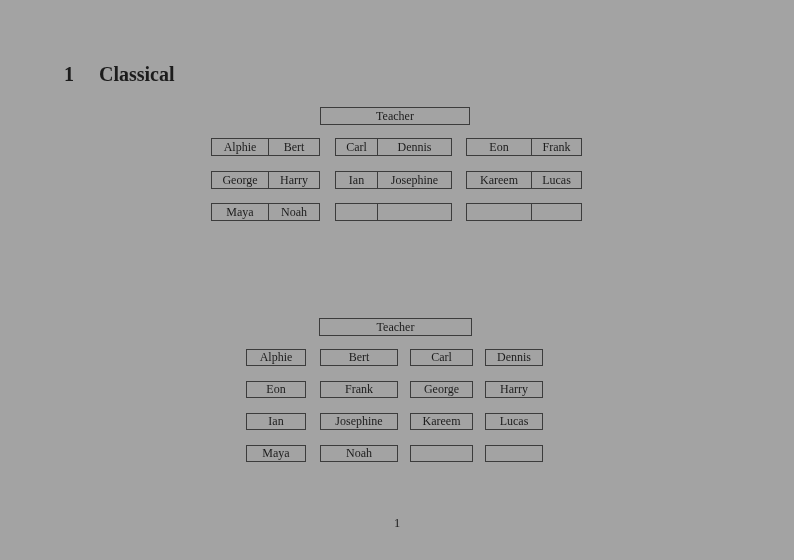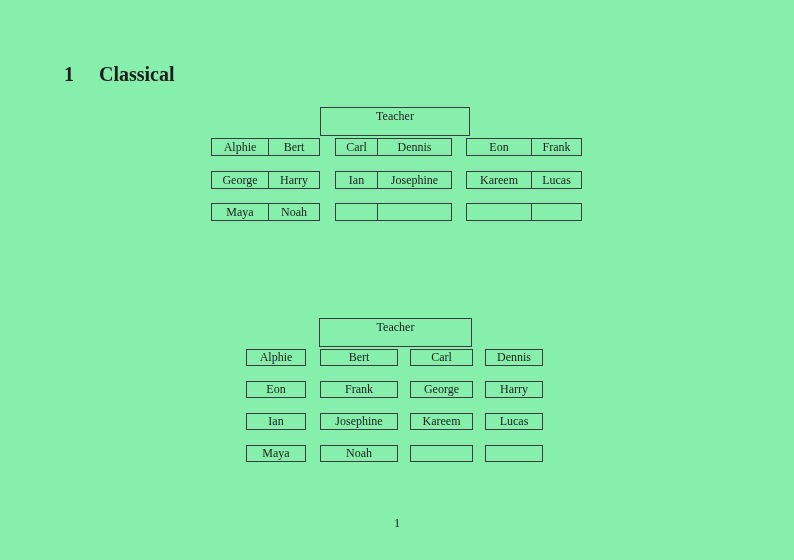--- a/index.html
+++ b/index.html
@@ -1,41 +1,41 @@
 <!DOCTYPE html>
 <html><head>
 <meta charset="utf-8">
 <style>
   * { margin: 0; padding: 0; box-sizing: border-box; }
   html, body { background: #ffffff; }
   .sheet {
     position: relative;
     width: 794px;
     height: 560px;
-    background: #86efac;
+    background: #a3a3a3;
     font-family: "Liberation Serif", "DejaVu Serif", serif;
     color: #1c1c1c;
     overflow: hidden;
   }
   .heading {
     position: absolute;
     left: 64px;
     font-size: 20px;
     font-weight: bold;
     line-height: 24px;
     white-space: nowrap;
   }
   .heading .num {
     display: inline-block;
     width: 35px;
   }
   .teacher-box {
     position: absolute;
     border: 1px solid #3c3c3c;
-    height: 29px;
+    height: 18px;
     line-height: 16px;
     font-size: 12px;
     text-align: center;
   }
   .desk2 {
     position: absolute;
     display: flex;
     border: 1px solid #3c3c3c;
     height: 18px;
   }

